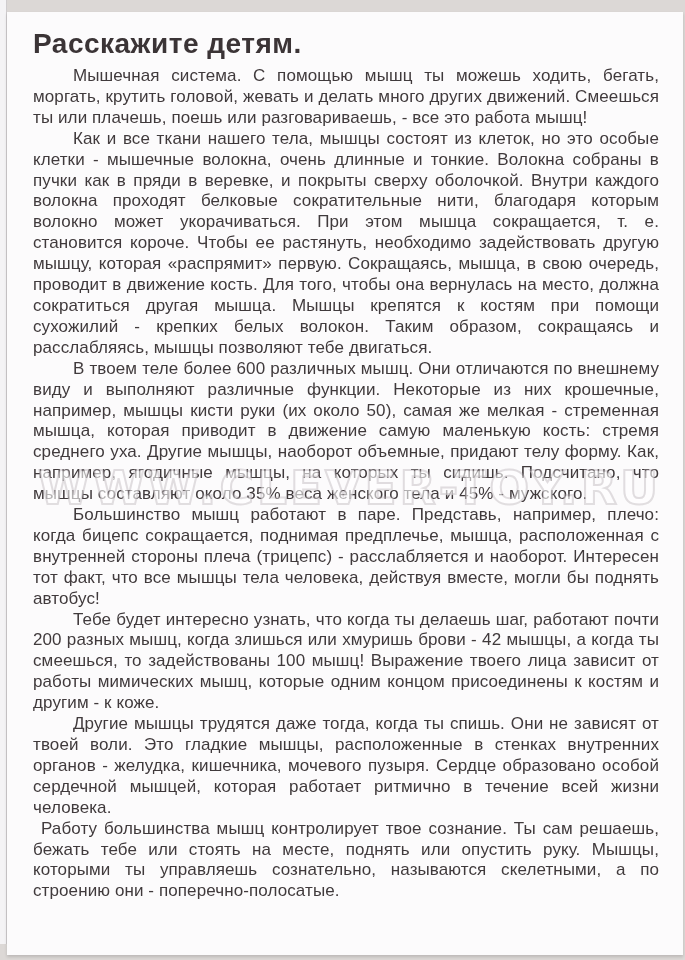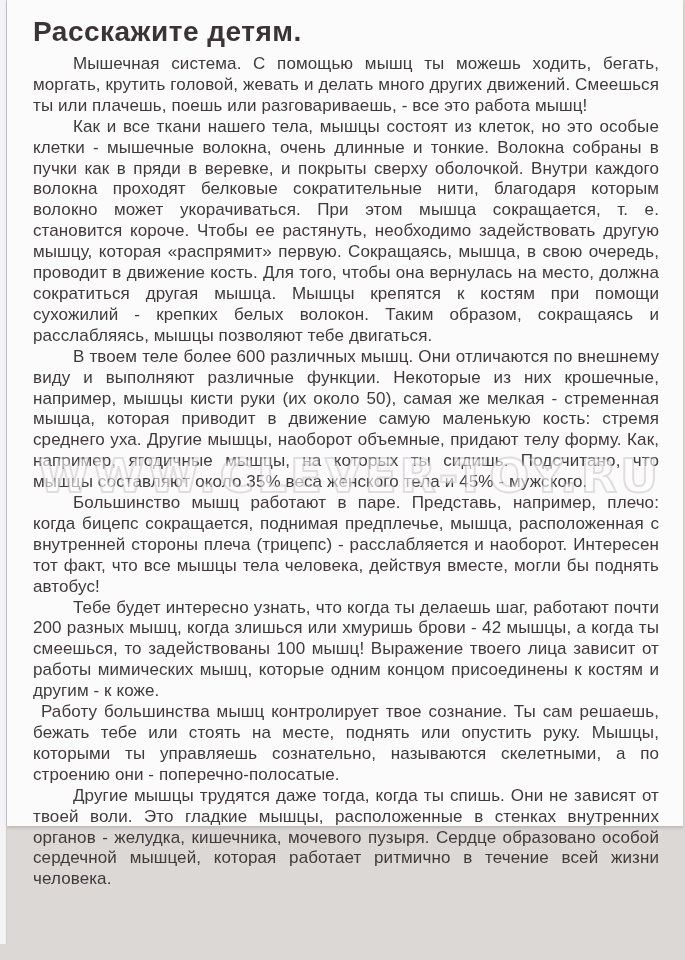--- a/index.html
+++ b/index.html
@@ -16,22 +16,22 @@
   }
   .scan-left-strip {
     position: absolute;
     left: 0; top: 0;
     width: 6px; height: 944px;
     background: #f4f3f5;
     border-right: 1px solid #cfccce;
   }
   .page {
     position: absolute;
-    left: 7px; top: 0;
-    width: 676px; height: 826px;
+    left: 7px; top: 12px;
+    width: 676px; height: 943px;
     background: #fcfbfc;
     box-shadow: 0 2px 3px rgba(0,0,0,0.15);
   }
   .page-inner {
     position: relative;
     padding: 16px 24px 0 26px;
   }
   .title {
     font-size: 28px;
     font-weight: bold;
@@ -81,19 +81,19 @@
     <p class="para">Мышечная система. С помощью мышц ты можешь ходить, бегать, моргать, крутить головой, жевать и делать много других движений. Смеешься ты или плачешь, поешь или разговариваешь, - все это работа мышц!</p>
 
     <p class="para">Как и все ткани нашего тела, мышцы состоят из клеток, но это особые клетки - мышечные волокна, очень длинные и тонкие. Волокна собраны в пучки как в пряди в веревке, и покрыты сверху оболочкой. Внутри каждого волокна проходят белковые сократительные нити, благодаря которым волокно может укорачиваться. При этом мышца сокращается, т. е. становится короче. Чтобы ее растянуть, необходимо задействовать другую мышцу, которая «распрямит» первую. Сокращаясь, мышца, в свою очередь, проводит в движение кость. Для того, чтобы она вернулась на место, должна сократиться другая мышца. Мышцы крепятся к костям при помощи сухожилий - крепких белых волокон. Таким образом, сокращаясь и расслабляясь, мышцы позволяют тебе двигаться.</p>
 
     <p class="para">В твоем теле более 600 различных мышц. Они отличаются по внешнему виду и выполняют различные функции. Некоторые из них крошечные, например, мышцы кисти руки (их около 50), самая же мелкая - стременная мышца, которая приводит в движение самую маленькую кость: стремя среднего уха. Другие мышцы, наоборот объемные, придают телу форму. Как, например, ягодичные мышцы, на которых ты сидишь. Подсчитано, что мышцы составляют около 35% веса женского тела и 45% - мужского.</p>
 
     <p class="para">Большинство мышц работают в паре. Представь, например, плечо: когда бицепс сокращается, поднимая предплечье, мышца, расположенная с внутренней стороны плеча (трицепс) - расслабляется и наоборот. Интересен тот факт, что все мышцы тела человека, действуя вместе, могли бы поднять автобус!</p>
 
     <p class="para">Тебе будет интересно узнать, что когда ты делаешь шаг, работают почти 200 разных мышц, когда злишься или хмуришь брови - 42 мышцы, а когда ты смеешься, то задействованы 100 мышц! Выражение твоего лица зависит от работы мимических мышц, которые одним концом присоединены к костям и другим - к коже.</p>
 
+    <p class="para">Другие мышцы трудятся даже тогда, когда ты спишь. Они не зависят от твоей воли. Это гладкие мышцы, расположенные в стенках внутренних органов - желудка, кишечника, мочевого пузыря. Сердце образовано особой сердечной мышцей, которая работает ритмично в течение всей жизни человека.</p>
+
     <p class="para small-indent">Работу большинства мышц контролирует твое сознание. Ты сам решаешь, бежать тебе или стоять на месте, поднять или опустить руку. Мышцы, которыми ты управляешь сознательно, называются скелетными, а по строению они - поперечно-полосатые.</p>
-
-    <p class="para">Другие мышцы трудятся даже тогда, когда ты спишь. Они не зависят от твоей воли. Это гладкие мышцы, расположенные в стенках внутренних органов - желудка, кишечника, мочевого пузыря. Сердце образовано особой сердечной мышцей, которая работает ритмично в течение всей жизни человека.</p>
   </div>
 
   <div class="watermark">WWW.CLEVER-TOY.RU</div>
 </div>
 
 </body></html>

